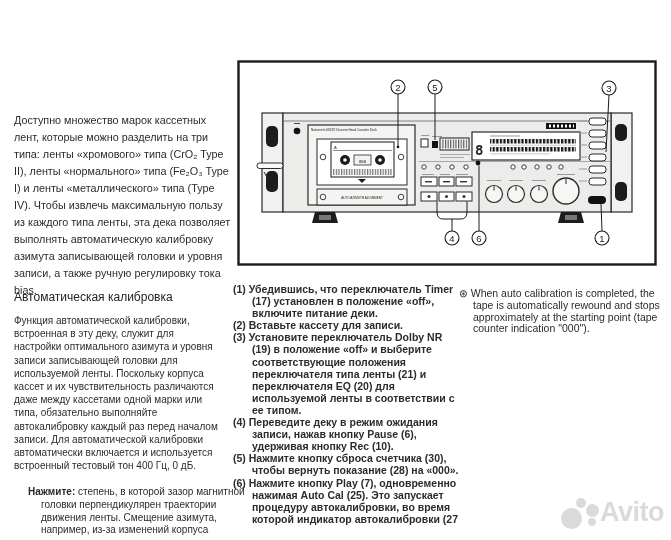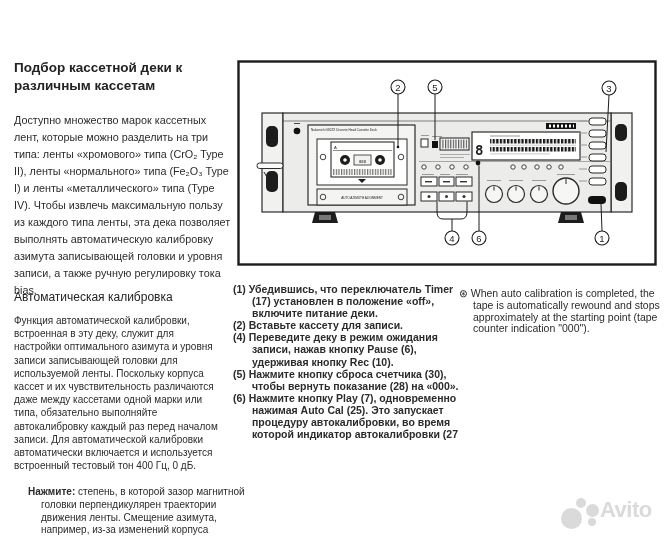--- a/index.html
+++ b/index.html
@@ -20,32 +20,30 @@
   .note{left:459px;top:288px;width:212px;font-size:10.5px;line-height:11.8px;
         padding-left:14px;text-indent:-14px;white-space:pre-line;}
   .diagram{left:237px;top:60px;}
   
   .wm{left:558px;top:496px;width:112px;height:42px;}
   .wm .dot{position:absolute;border-radius:50%;background:#dadada;}
   .wm .d1{left:3px;top:12px;width:21px;height:21px;}
   .wm .d2{left:18px;top:2px;width:10px;height:10px;}
   .wm .d3{left:28px;top:8px;width:13px;height:13px;}
   .wm .d4{left:30px;top:22px;width:8px;height:8px;}
-  .wm .txt{position:absolute;left:42px;top:1px;font-size:22px;font-weight:bold;
+  .wm .txt{position:absolute;left:42px;top:1px;font-size:27px;font-weight:bold;
            color:#dadada;letter-spacing:-0.5px;}
   svg text{font-family:"Liberation Sans",sans-serif;fill:#222;}
   svg .mono{font-family:"DejaVu Sans Mono",monospace;}
 </style>
 </head>
 <body>
 
 <div class="page">
 
-  <div class="abs title pre">Подбор кассетной деки к
-различным кассетам</div>
   <div class="abs para1 pre">Доступно множество марок кассетных
 лент, которые можно разделить на три
 типа: ленты «хромового» типа (CrO₂ Type
 II), ленты «нормального» типа (Fe₂O₃ Type
 I) и ленты «металлического» типа (Type
 IV). Чтобы извлечь максимальную пользу
 из каждого типа ленты, эта дека позволяет
 выполнять автоматическую калибровку
 азимута записывающей головки и уровня
 записи, а также ручную регулировку тока
@@ -264,20 +262,27 @@
           <text x="365" y="181.5" text-anchor="middle">1</text>
         </g>
     </g>
   </svg>
 
   <div class="abs proc">
     <div class="step"><span>(1)</span> <span>Убедившись, что переключатель Timer
 (17) установлен в положение «off»,
 включите питание деки.</span></div>
     <div class="step"><span>(2)</span> <span>Вставьте кассету для записи.</span></div>
+    <div class="step"><span>(3)</span> <span>Установите переключатель Dolby NR
+(19) в положение «off» и выберите
+соответствующие положения
+переключателя типа ленты (21) и
+переключателя EQ (20) для
+используемой ленты в соответствии с
+ее типом.</span></div>
     <div class="step"><span>(4)</span> <span>Переведите деку в режим ожидания
 записи, нажав кнопку Pause (6),
 удерживая кнопку Rec (10).</span></div>
     <div class="step"><span>(5)</span> <span>Нажмите кнопку сброса счетчика (30),
 чтобы вернуть показание (28) на «000».</span></div>
     <div class="step"><span>(6)</span> <span>Нажмите кнопку Play (7), одновременно
 нажимая Auto Cal (25). Это запускает
 процедуру автокалибровки, во время
 которой индикатор автокалибровки (27</span></div>
   </div>

